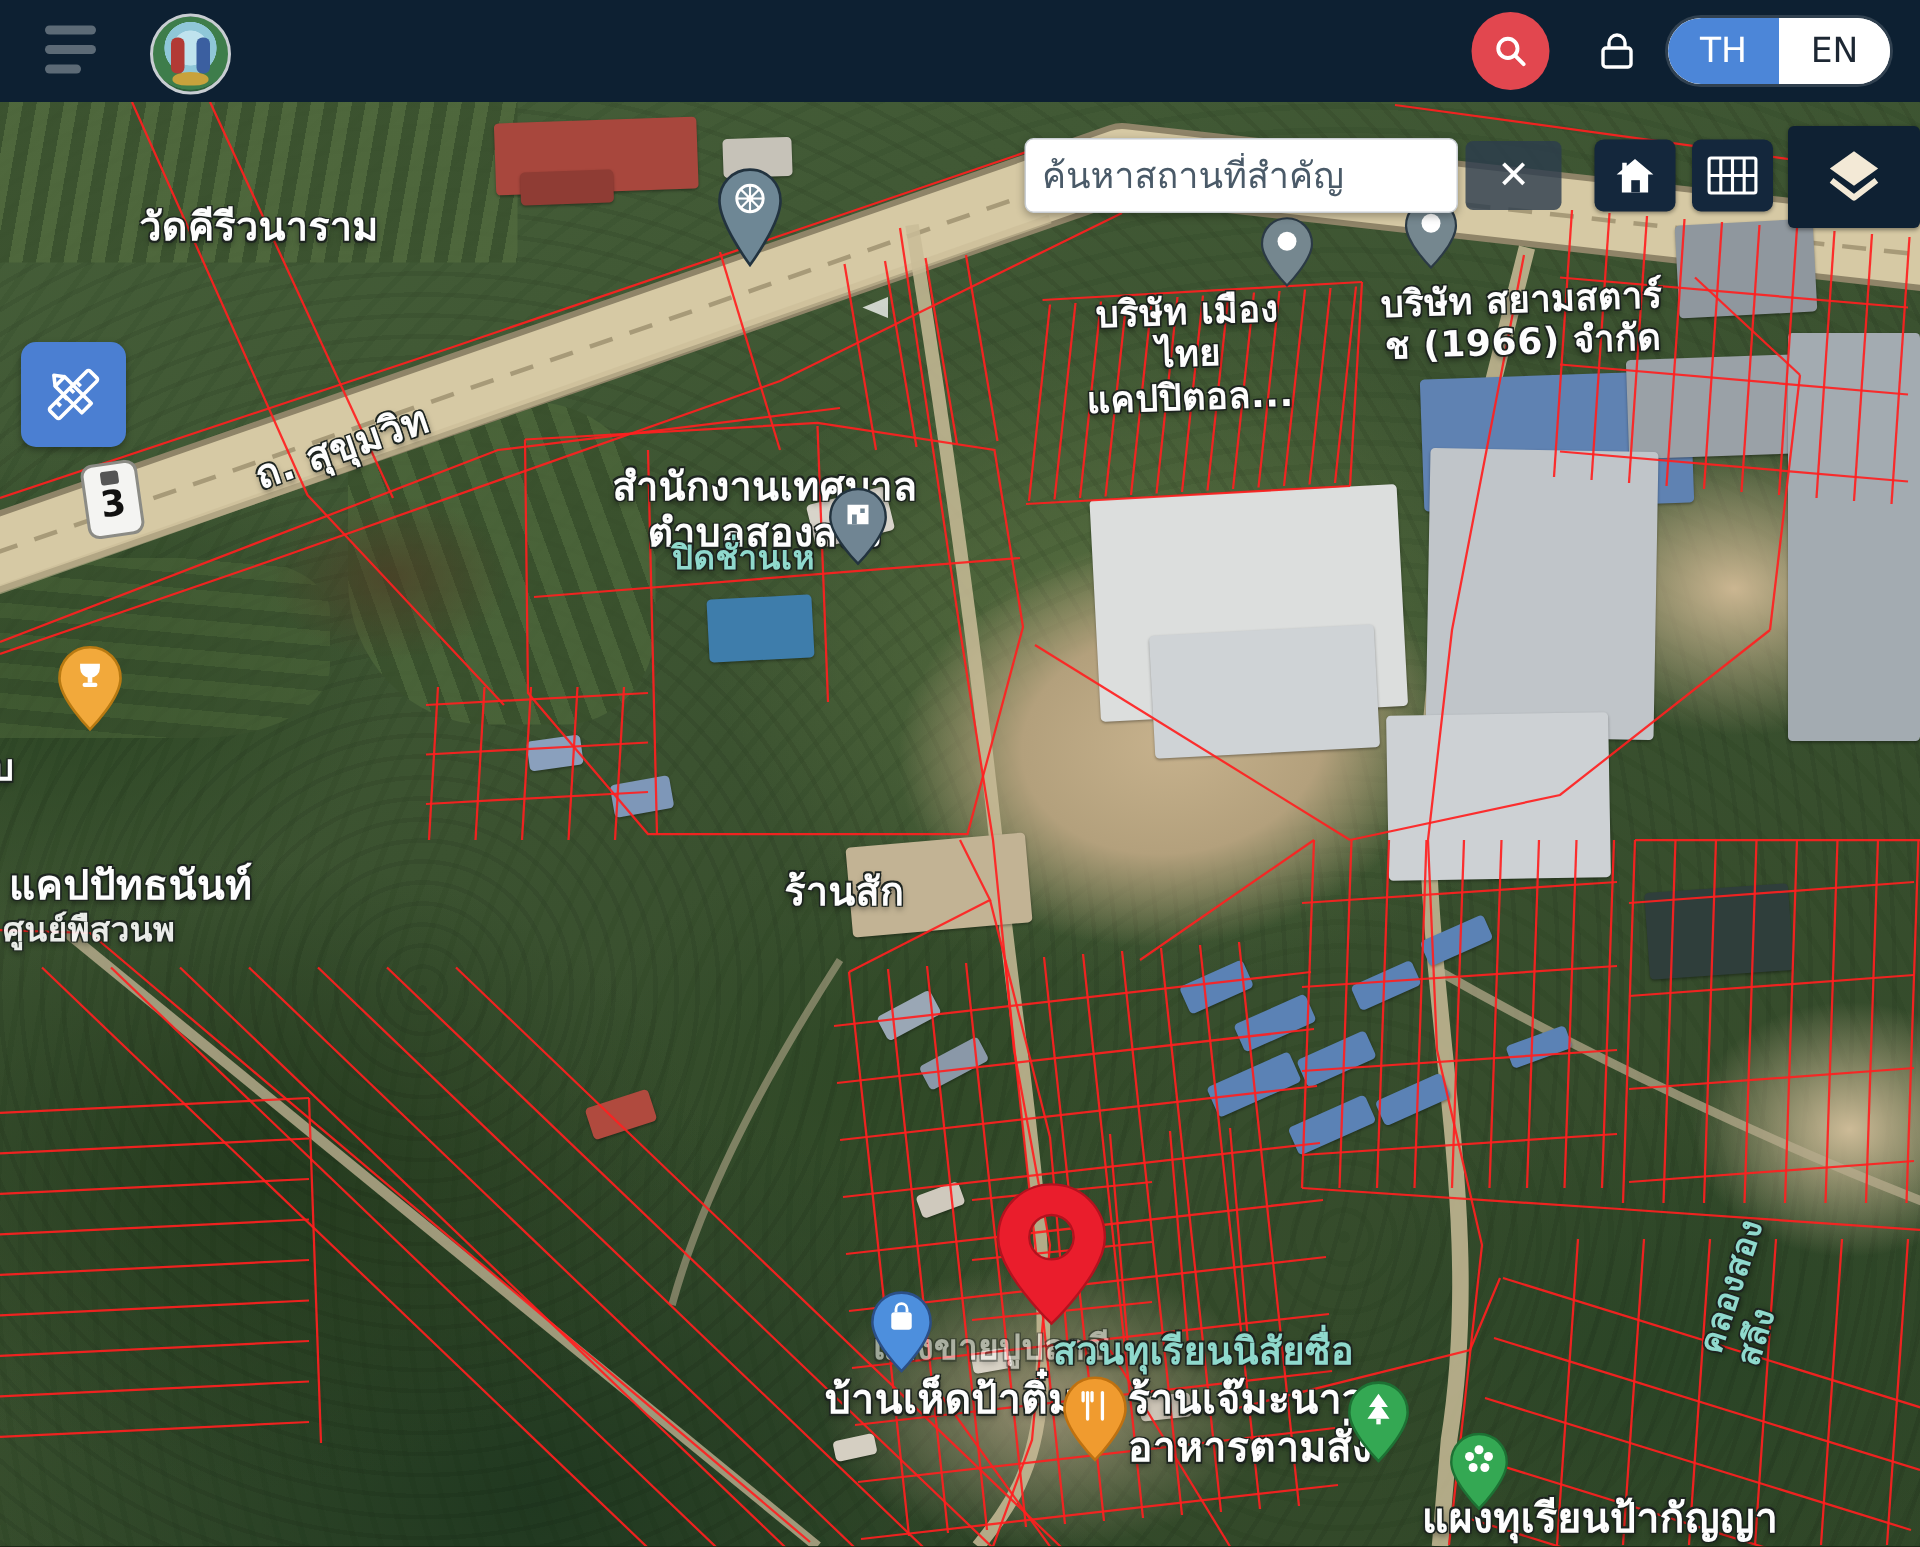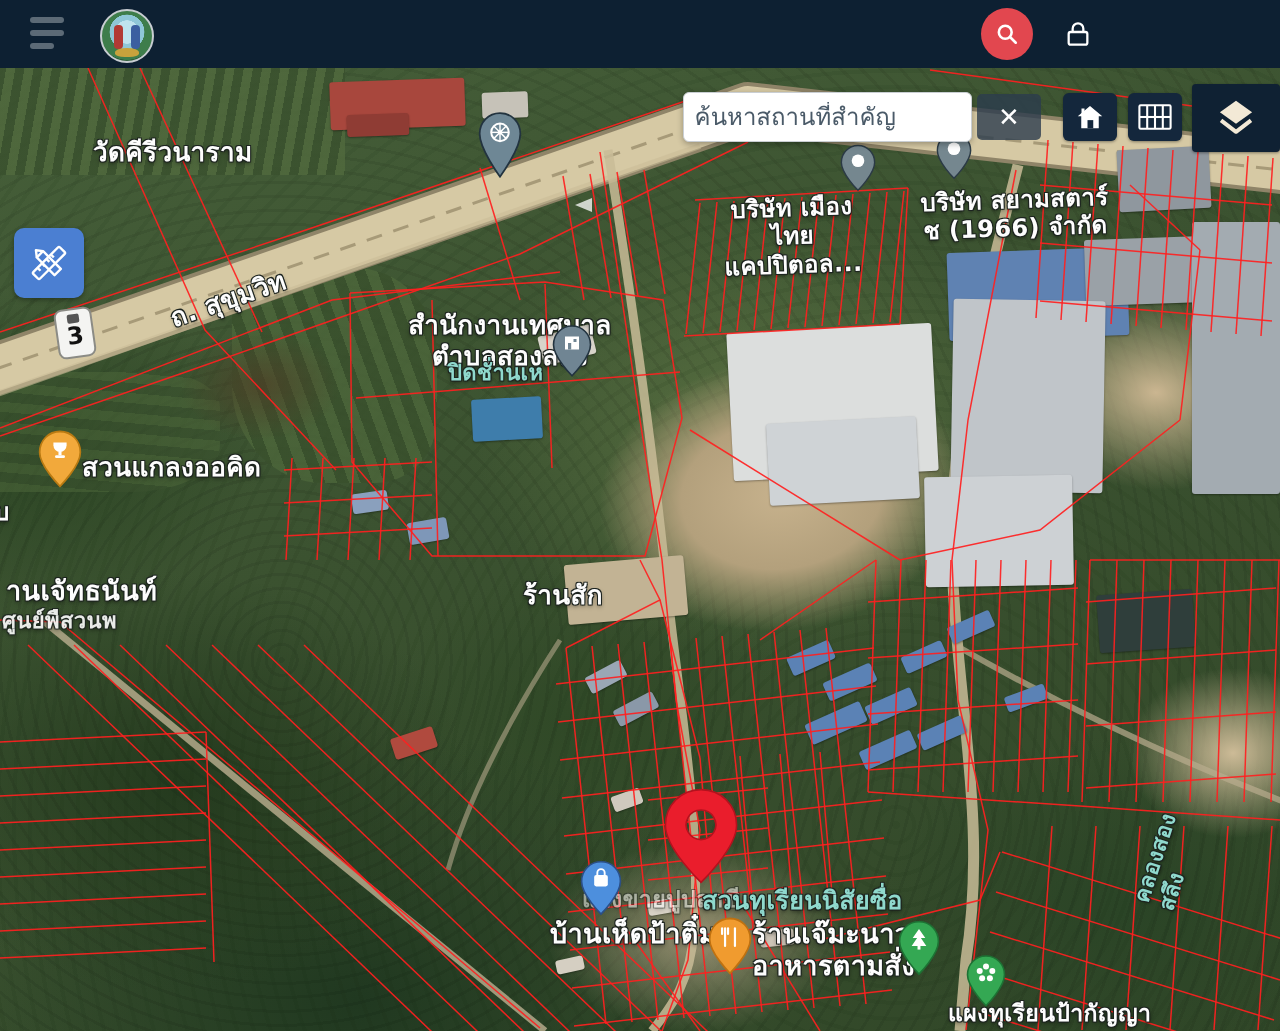--- a/index.html
+++ b/index.html
@@ -326,31 +326,30 @@
 
   <div class="lbl" style="left:93px;top:137px;text-align:right;">วัดคีรีวนาราม</div>
   <div class="lbl" style="left:168px;top:284px;transform:rotate(-19deg);">ถ. สุขุมวิท</div>
   <div class="lbl ctr" style="left:360px;top:310px;width:300px;">สำนักงานเทศบาล
 ตำบลสองสลึง</div>
   <div class="lbl teal" style="left:448px;top:360px;font-size:22px;">ปิดชั่านเห</div>
   <div class="lbl ctr" style="left:700px;top:194px;width:185px;font-size:24px;transform:rotate(-2deg);">บริษัท เมือง
 ไทย แคปปิตอล...</div>
   <div class="lbl ctr" style="left:896px;top:186px;width:238px;font-size:24px;transform:rotate(-2deg);">บริษัท สยามสตาร์
 ช (1966) จำกัด</div>
-  <div class="lbl" style="left:82px;top:452px;">สวนแกลงออคิด</div>
-  <div class="lbl" style="left:6px;top:575px;font-size:27px;">านเจัทธนันท์</div>
+  <div class="lbl" style="left:6px;top:575px;font-size:27px;">แคปปัทธนันท์</div>
   <div class="lbl" style="left:2px;top:608px;font-size:22px;opacity:.9;">ศูนย์พืสวนพ</div>
   <div class="lbl" style="left:-6px;top:498px;font-size:24px;">บ</div>
   <div class="lbl" style="left:523px;top:580px;">ร้านสัก</div>
   <div class="lbl" style="left:582px;top:886px;font-size:23px;opacity:.5;">แผงขายปูปลาชี</div>
   <div class="lbl" style="left:550px;top:918px;font-size:27px;">บ้านเห็ดป้าติ๋ม</div>
   <div class="lbl teal" style="left:702px;top:886px;font-size:25px;">สวนทุเรียนนิสัยซื่อ</div>
   <div class="lbl" style="left:752px;top:918px;font-size:27px;">ร้านเจ๊มะนาว</div>
   <div class="lbl" style="left:752px;top:950px;font-size:27px;">อาหารตามสั่ง</div>
-  <div class="lbl" style="left:948px;top:1000px;font-size:23px;">แผงทุเรียนป้ากัญญา</div>
+  <div class="lbl" style="left:948px;top:1000px;font-size:27px;font-family:Liberation Mono, monospace;">แผงทุเรียนป้ากัญญา</div>
   <div class="lbl teal" style="left:1178px;top:862px;font-size:22px;transform:rotate(-72deg);transform-origin:0 100%;">คลองสองสลึง</div>
 
   <svg class="pin" style="left:478px;top:112px;" width="44" height="66" viewBox="0 0 40 60">
     <path d="M20 1 C9.5 1 1.5 9.3 1.5 19.8 c0 14 18.5 39 18.5 39 s18.5 -25 18.5 -39 C38.5 9.3 30.5 1 20 1 Z" fill="#6e8795" stroke="#22333f" stroke-width="1.6"></path>
     <circle cx="20" cy="18.5" r="8" fill="none" stroke="#fff" stroke-width="1.8"></circle>
     <g stroke="#fff" stroke-width="1.3">
       <line x1="20" y1="10.5" x2="20" y2="26.5"></line>
         <line x1="12" y1="18.5" x2="28" y2="18.5"></line>
       <line x1="14.3" y1="12.8" x2="25.7" y2="24.2"></line>
         <line x1="25.7" y1="12.8" x2="14.3" y2="24.2"></line>
@@ -480,14 +479,18 @@
         <circle cx="10.5" cy="10.5" r="5.5" fill="none" stroke="#fff" stroke-width="2.2"></circle>
         <line x1="14.8" y1="14.8" x2="19.5" y2="19.5" stroke="#fff" stroke-width="2.2" stroke-linecap="round"></line>
       </svg>
     </div>
     <div id="nav-lock">
       <svg width="32" height="32" viewBox="0 0 24 24" fill="none" stroke="#fff" stroke-width="1.7">
         <rect x="5" y="10.5" width="14" height="9.5" rx="1.5"></rect>
         <path d="M8 10.5 V8 a4 4 0 0 1 8 0 v2.5"></path>
       </svg>
     </div>
+    <div id="lang-pill">
+      <div id="lang-th">TH</div>
+      <div id="lang-en">EN</div>
+    </div>
   </div>
 </div>
 
 </body></html>

